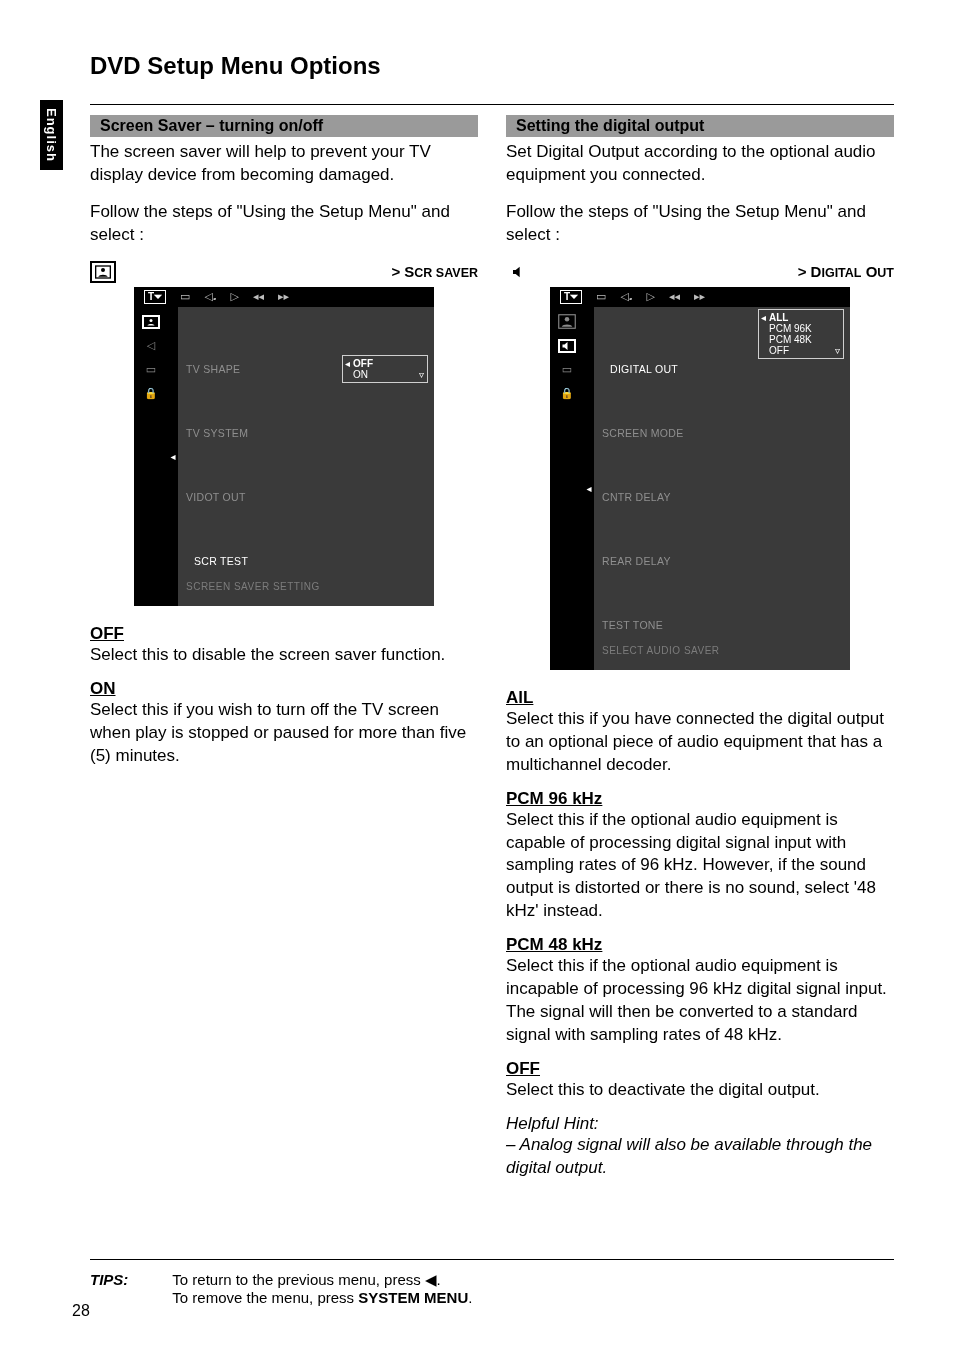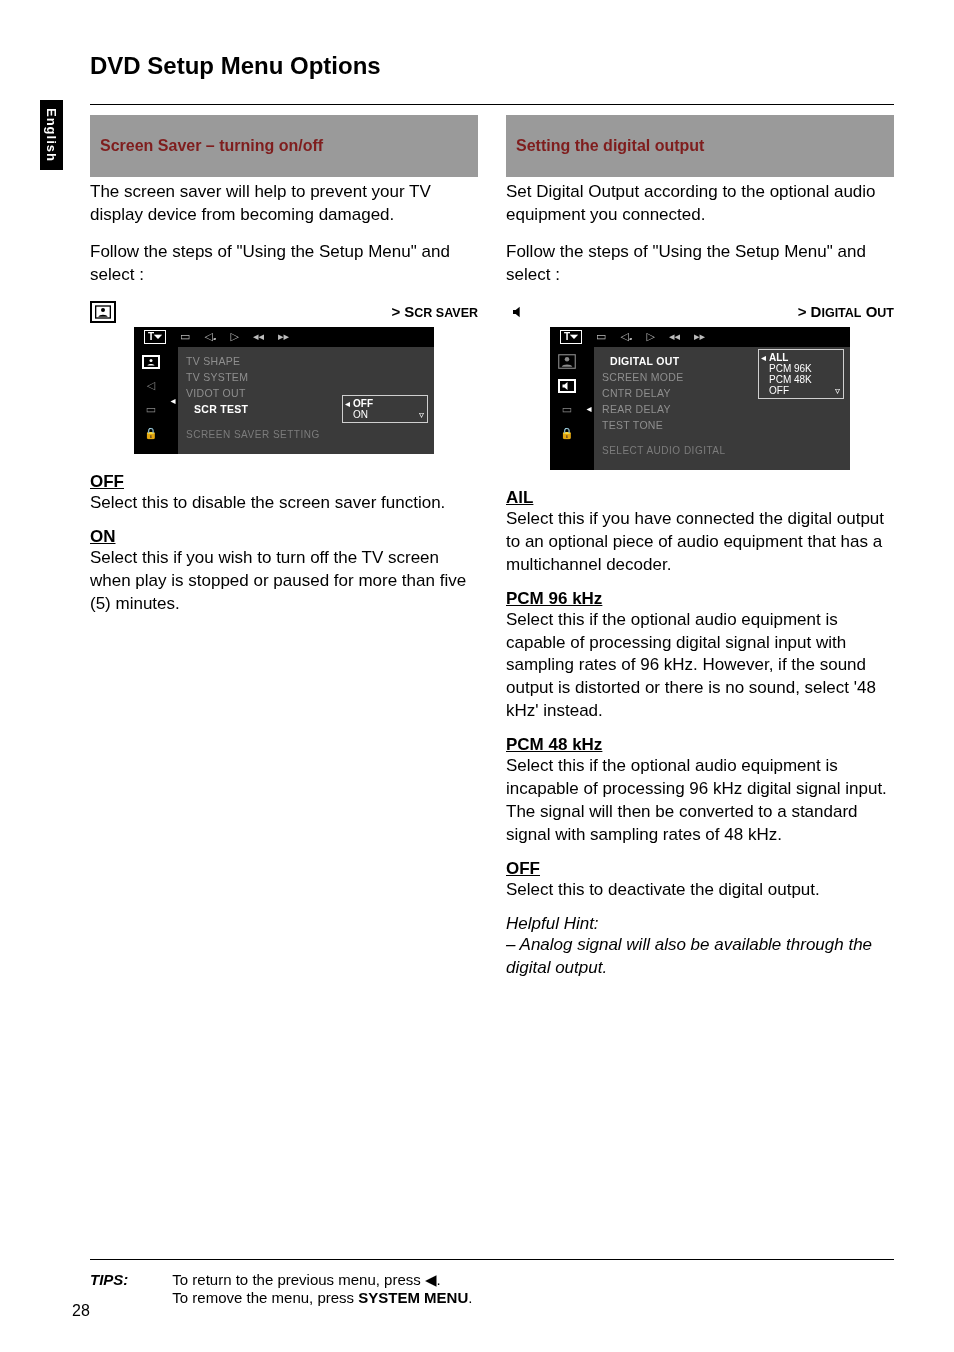--- a/index.html
+++ b/index.html
@@ -3,37 +3,37 @@
 <meta charset="utf-8">
 <style>
   * { box-sizing: border-box; margin: 0; padding: 0; }
   html, body { width: 954px; height: 1352px; background: #fff; font-family: "Gill Sans", "Gill Sans MT", "Helvetica Neue", Arial, sans-serif; color: #000; }
   .page { position: relative; width: 954px; height: 1352px; padding: 40px 60px 40px 60px; }
   .lang-tab { position: absolute; left: 40px; top: 100px; background: #000; color: #fff; font-size: 13px; font-weight: bold; padding: 8px 4px; writing-mode: vertical-rl; text-orientation: mixed; letter-spacing: 1px; }
   .title { font-size: 24px; font-weight: bold; margin: 12px 0 24px 30px; }
   .rule { border: none; border-top: 1.5px solid #000; margin: 0 0 10px 30px; }
   .cols { display: flex; gap: 28px; margin-left: 30px; }
   .col { flex: 1; }
-  .section-bar { background: #9a9a9a; color: #7f1d1d; font-weight: bold; font-size: 16px; padding: 22px 10px; margin-bottom: 4px; }
+  .section-bar { background: #9a9a9a; color: #000000; font-weight: bold; font-size: 16px; padding: 2px 10px; margin-bottom: 4px; }
   .para { font-size: 17px; line-height: 1.35; margin-bottom: 14px; }
   .crumb-line { display: flex; align-items: center; gap: 8px; justify-content: space-between; margin: 6px 0 4px; }
   .crumb-icon { width: 26px; height: 22px; border: 2px solid #000; display:inline-flex; align-items:center; justify-content:center;}
   .crumb-icon svg { width: 16px; height: 14px; }
   .crumb-text { font-weight: bold; font-size: 15px; }
   .osd { width: 300px; margin: 0 auto 18px; font-family: Arial, sans-serif; font-size: 11px; color: #cfcfcf; }
   .osd .topbar { background: #000; height: 20px; display:flex; align-items:center; gap:14px; padding:0 10px; color:#bdbdbd; }
   .osd .topbar .sel { color:#fff; border:1px solid #fff; padding:0 3px; font-weight:bold; font-size:10px;}
   .osd .body { display:flex; }
   .osd .sidebar { width:34px; background:#000; display:flex; flex-direction:column; align-items:center; gap:10px; padding:8px 0; color:#8a8a8a;}
   .osd .sidebar .boxsel { border:2px solid #fff; padding:1px; }
   .osd .sidebar .ico { width:18px; height:14px; display:flex; align-items:center; justify-content:center;}
   .osd .tri { width:10px; background:#000; display:flex; align-items:center; justify-content:center; color:#fff; font-size:10px;}
   .osd .menu { flex:1; background:#3a3a3a; padding:6px 8px 14px; position:relative;}
-  .osd .menu .row { padding:2px 0; font-size:10.5px; letter-spacing:.3px; color:#8f8f8f;}
-  .osd .menu .row.active { color:#fff; font-weight:bold;padding-left:8px; }
+  .osd .menu .row { padding:2px 0; font-size:10.5px; letter-spacing:.3px; color:#8f8f8f;margin-top:48px;}
+  .osd .menu .row.active { color:#fff; font-weight:normal;padding-left:8px; }
   .osd .menu .hint { color:#7c7c7c; font-size:10px; margin-top:12px; letter-spacing:.5px;}
   .osd .sublist { position:absolute; right:6px; top:4px; border:1px solid #cfcfcf; background:#3a3a3a; color:#fff; font-size:10px; padding:2px 4px 2px 10px; min-width:86px;}
   .osd .sublist .arrow { position:absolute; left:2px; top:2px; color:#fff; font-size:10px;}
   .osd .sublist .down { position:absolute; right:3px; bottom:2px; color:#fff; font-size:10px;}
   .osd .sublist .optsel { font-weight:bold; }
   .term { font-weight: bold; text-decoration: underline; font-size: 17px; margin-top: 4px; }
   .desc { font-size: 17px; line-height: 1.35; margin-bottom: 12px; }
   .hint-title { font-style: italic; font-size: 17px; margin-top: 6px; }
   .hint-body { font-style: italic; font-size: 17px; line-height:1.35; }
   .footer-rule { border:none; border-top:1.5px solid #000; margin: 0 0 6px 30px; position:absolute; bottom:86px; left:60px; right:60px;}
@@ -168,21 +168,21 @@
             <div class="row">REAR DELAY</div>
             <div class="row">TEST TONE</div>
             <div class="sublist" style="top:2px;">
               <span class="arrow">◂</span>
               <div class="optsel">ALL</div>
               <div>PCM 96K</div>
               <div>PCM 48K</div>
               <div>OFF</div>
               <span class="down">▿</span>
             </div>
-            <div class="hint">SELECT AUDIO DIGITAL</div>
+            <div class="hint">SELECT AUDIO SAVER</div>
           </div>
         </div>
       </div>
 
       <div>
         <div class="term">AlL</div>
         <p class="desc">Select this if you have connected the digital output to an optional piece of audio equipment that has a multichannel decoder.</p>
       </div>
       <div>
         <div class="term">PCM 96 kHz</div>

